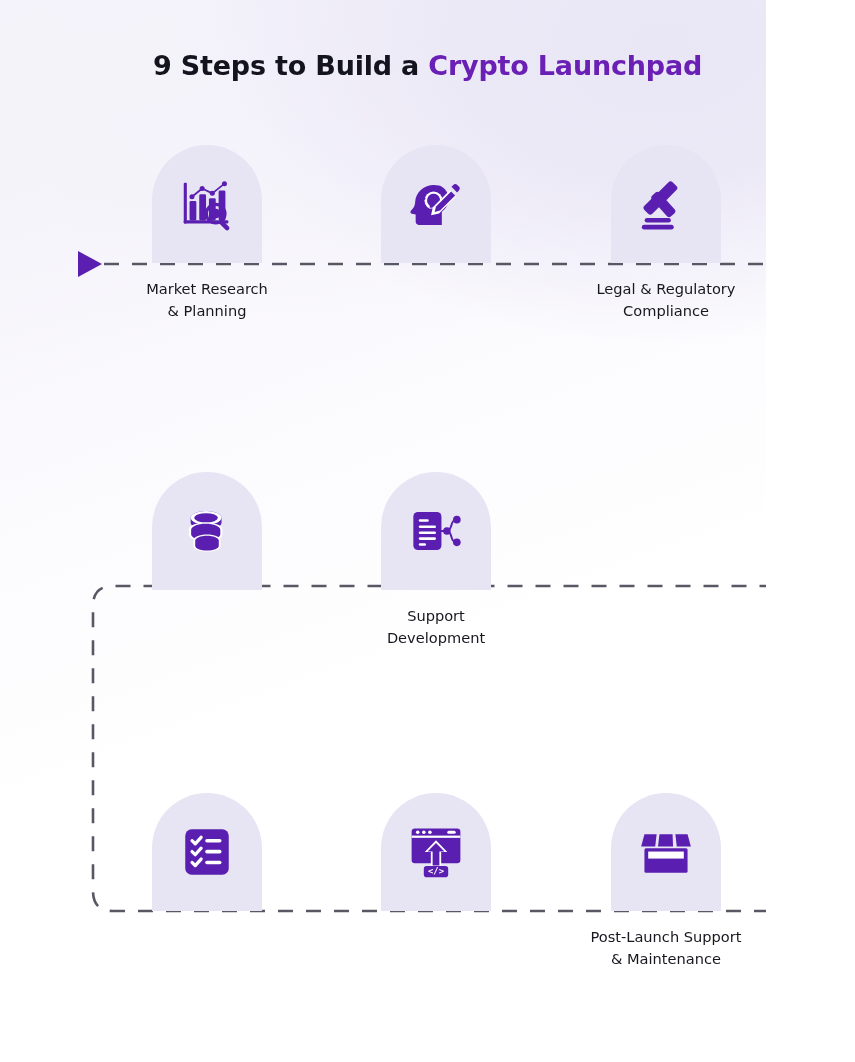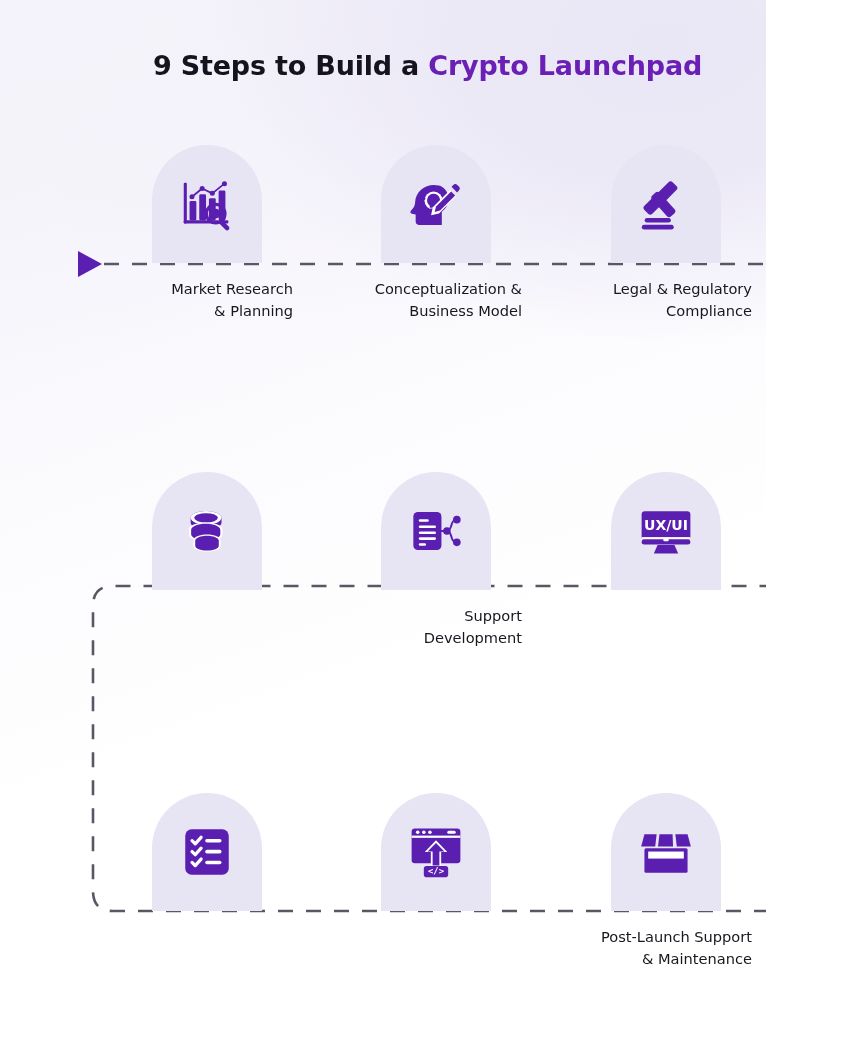--- a/index.html
+++ b/index.html
@@ -56,21 +56,21 @@
     position: absolute;
     left: 0;
     top: 0;
     width: 855px;
     height: 1062px;
   }
 
   .step {
     position: absolute;
     width: 172px;
-    text-align: right;
+    text-align: center;
   }
 
   .card {
     position: relative;
     width: 110px;
     height: 118px;
     margin: 0 auto;
     background: #e7e4f4;
     border-radius: 55px 55px 0 0;
     display: flex;
@@ -160,22 +160,20 @@
               <line x1="38.8" y1="17.3" x2="36.6" y2="20.2"></line>
               <line x1="16.6" y1="26" x2="20.2" y2="26.6"></line>
               <line x1="42.4" y1="26" x2="38.8" y2="26.6"></line>
             </g>
             <path d="M46.5 17.5 l6.4 6.4 l-17.8 17.8 l-8.2 1.8 l1.8 -8.2 Z" fill="#ffffff"></path>
             <path d="M47.6 19 l4.2 4.2 l-15.6 15.6 l-5.6 1.4 l1.4 -5.6 Z" fill="#5a1fb0"></path>
             <path d="M49.6 12.6 a3.2 3.2 0 0 1 4.6 0 l1.2 1.2 a3.2 3.2 0 0 1 0 4.6 l-1.6 1.6 l-5.8 -5.8 Z" fill="#5a1fb0"></path>
           </g>
         </svg>
       </div>
-      <div class="label">Conceptualization &amp;
-Business Model</div>
     </div>
 
     <div class="step r1 c3">
       <div class="card">
         <svg width="62" height="62" viewBox="0 0 64 64">
           <g fill="#5a1fb0">
             <rect x="28" y="8.5" width="11.5" height="20" rx="3" transform="rotate(45 33.7 18.5)"></rect>
             <rect x="13" y="23" width="11.5" height="20" rx="3" transform="rotate(45 18.7 33)"></rect>
             <rect x="24" y="18" width="10.5" height="29" rx="3" transform="rotate(-42 29.2 32.5)"></rect>
             <rect x="10" y="46.5" width="27" height="4.6" rx="2.3"></rect>
@@ -224,32 +222,20 @@
             <circle cx="44" cy="32" r="4.2"></circle>
             <circle cx="55" cy="44.5" r="4.2"></circle>
           </g>
         </svg>
       </div>
       <div class="label">Support
 Development</div>
     </div>
 
     <div class="step r2 c3">
-      <div class="card">
-        <svg width="60" height="60" viewBox="0 0 64 64">
-          <g fill="#5a1fb0">
-            <rect x="6" y="11" width="52" height="31" rx="3.5"></rect>
-            <rect x="6" y="38.5" width="52" height="2.6" fill="#ffffff"></rect>
-            <rect x="6" y="41" width="52" height="5.5" rx="2.6"></rect>
-            <rect x="29" y="40.6" width="6" height="2.2" rx="1.1" fill="#ffffff"></rect>
-            <path d="M23 47 L41 47 L45 56 L19 56 Z"></path>
-            <text x="32" y="31" text-anchor="middle" font-family="DejaVu Sans, Liberation Sans, sans-serif" font-size="15" font-weight="700" fill="#ffffff">UX/UI</text>
-          </g>
-        </svg>
-      </div>
     </div>
 
     <div class="step r3 c1">
       <div class="card">
         <svg width="58" height="58" viewBox="0 0 64 64">
           <g>
             <rect x="8" y="7" width="48" height="50" rx="7" fill="#5a1fb0"></rect>
             <g fill="none" stroke="#ffffff" stroke-width="3.6" stroke-linecap="round" stroke-linejoin="round">
               <path d="M15.5 19.5 L19 23 L25.5 15.8"></path>
               <path d="M15.5 31.5 L19 35 L25.5 27.8"></path>

